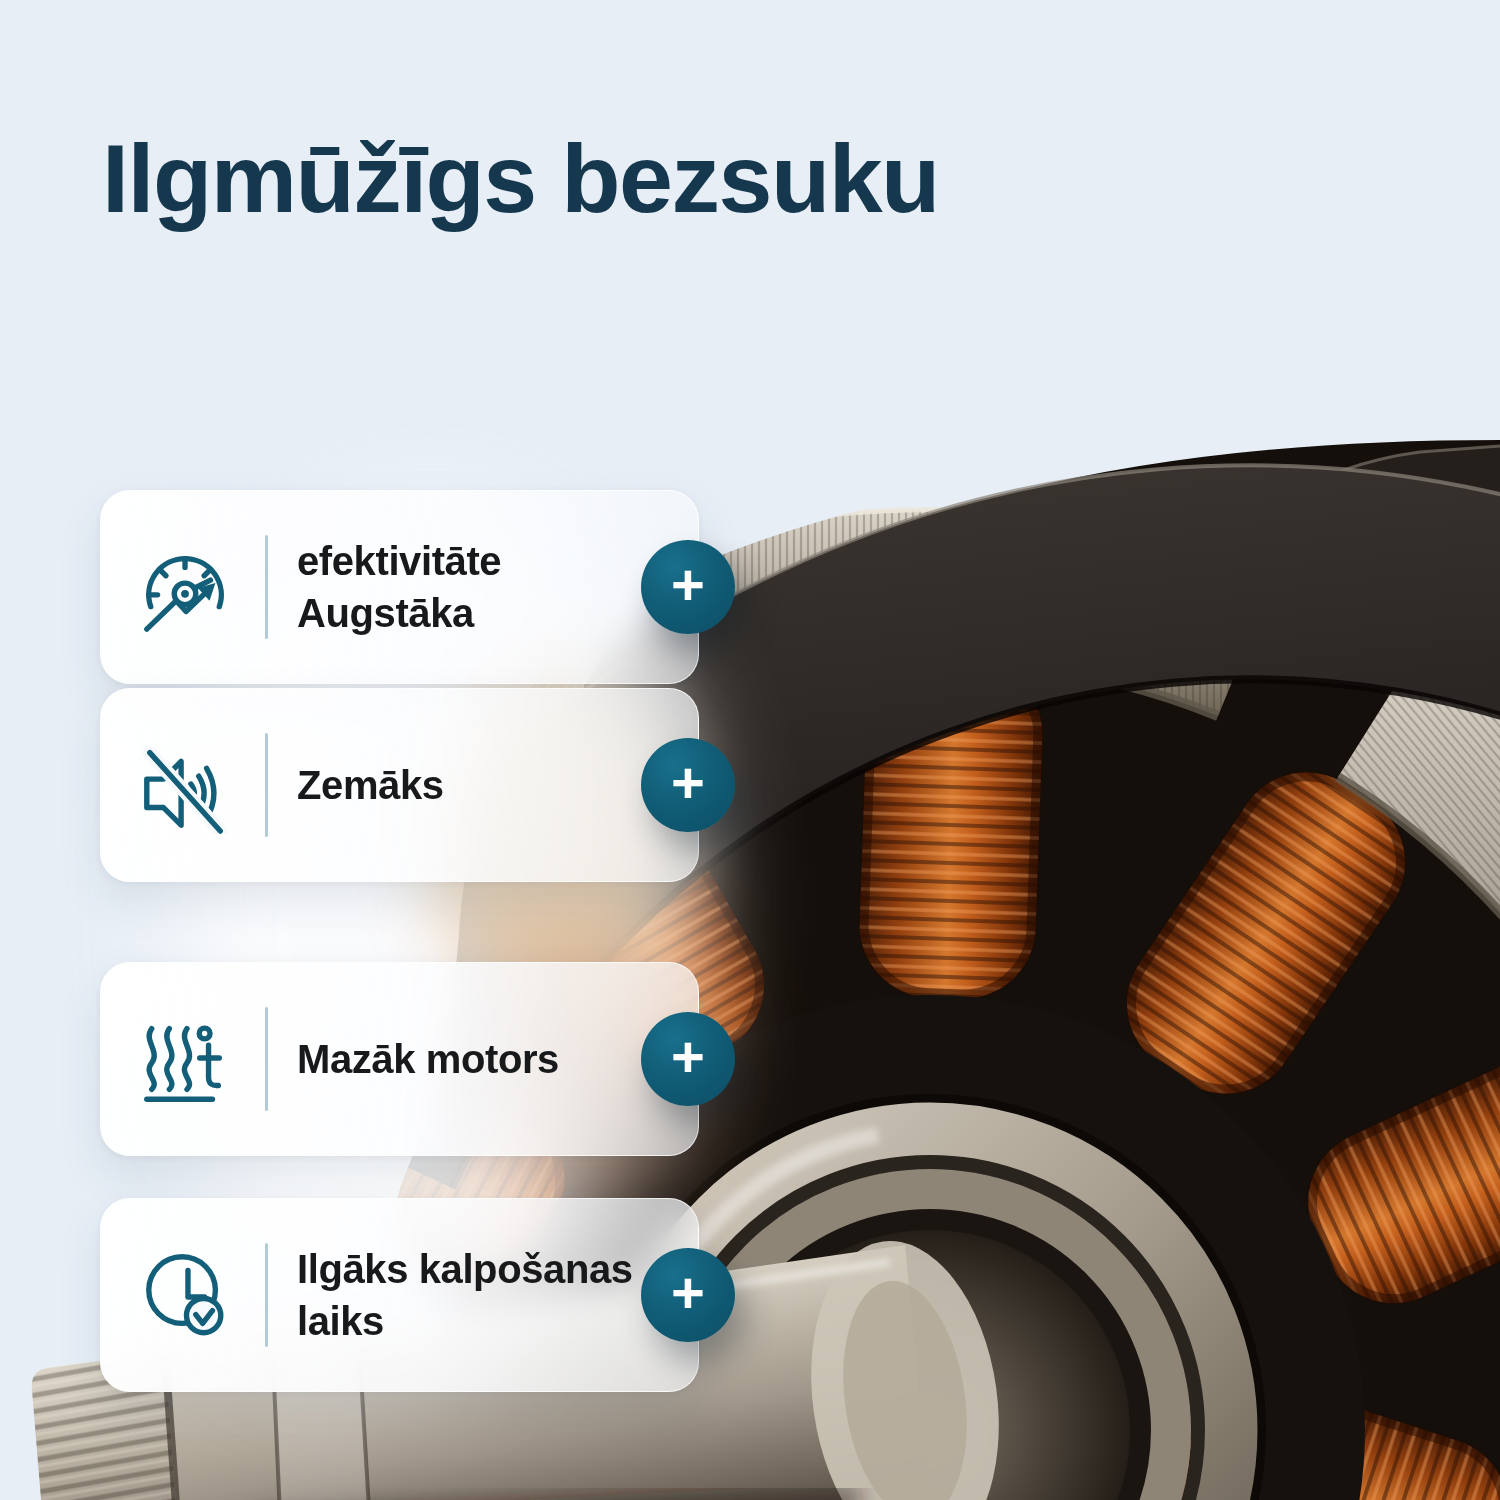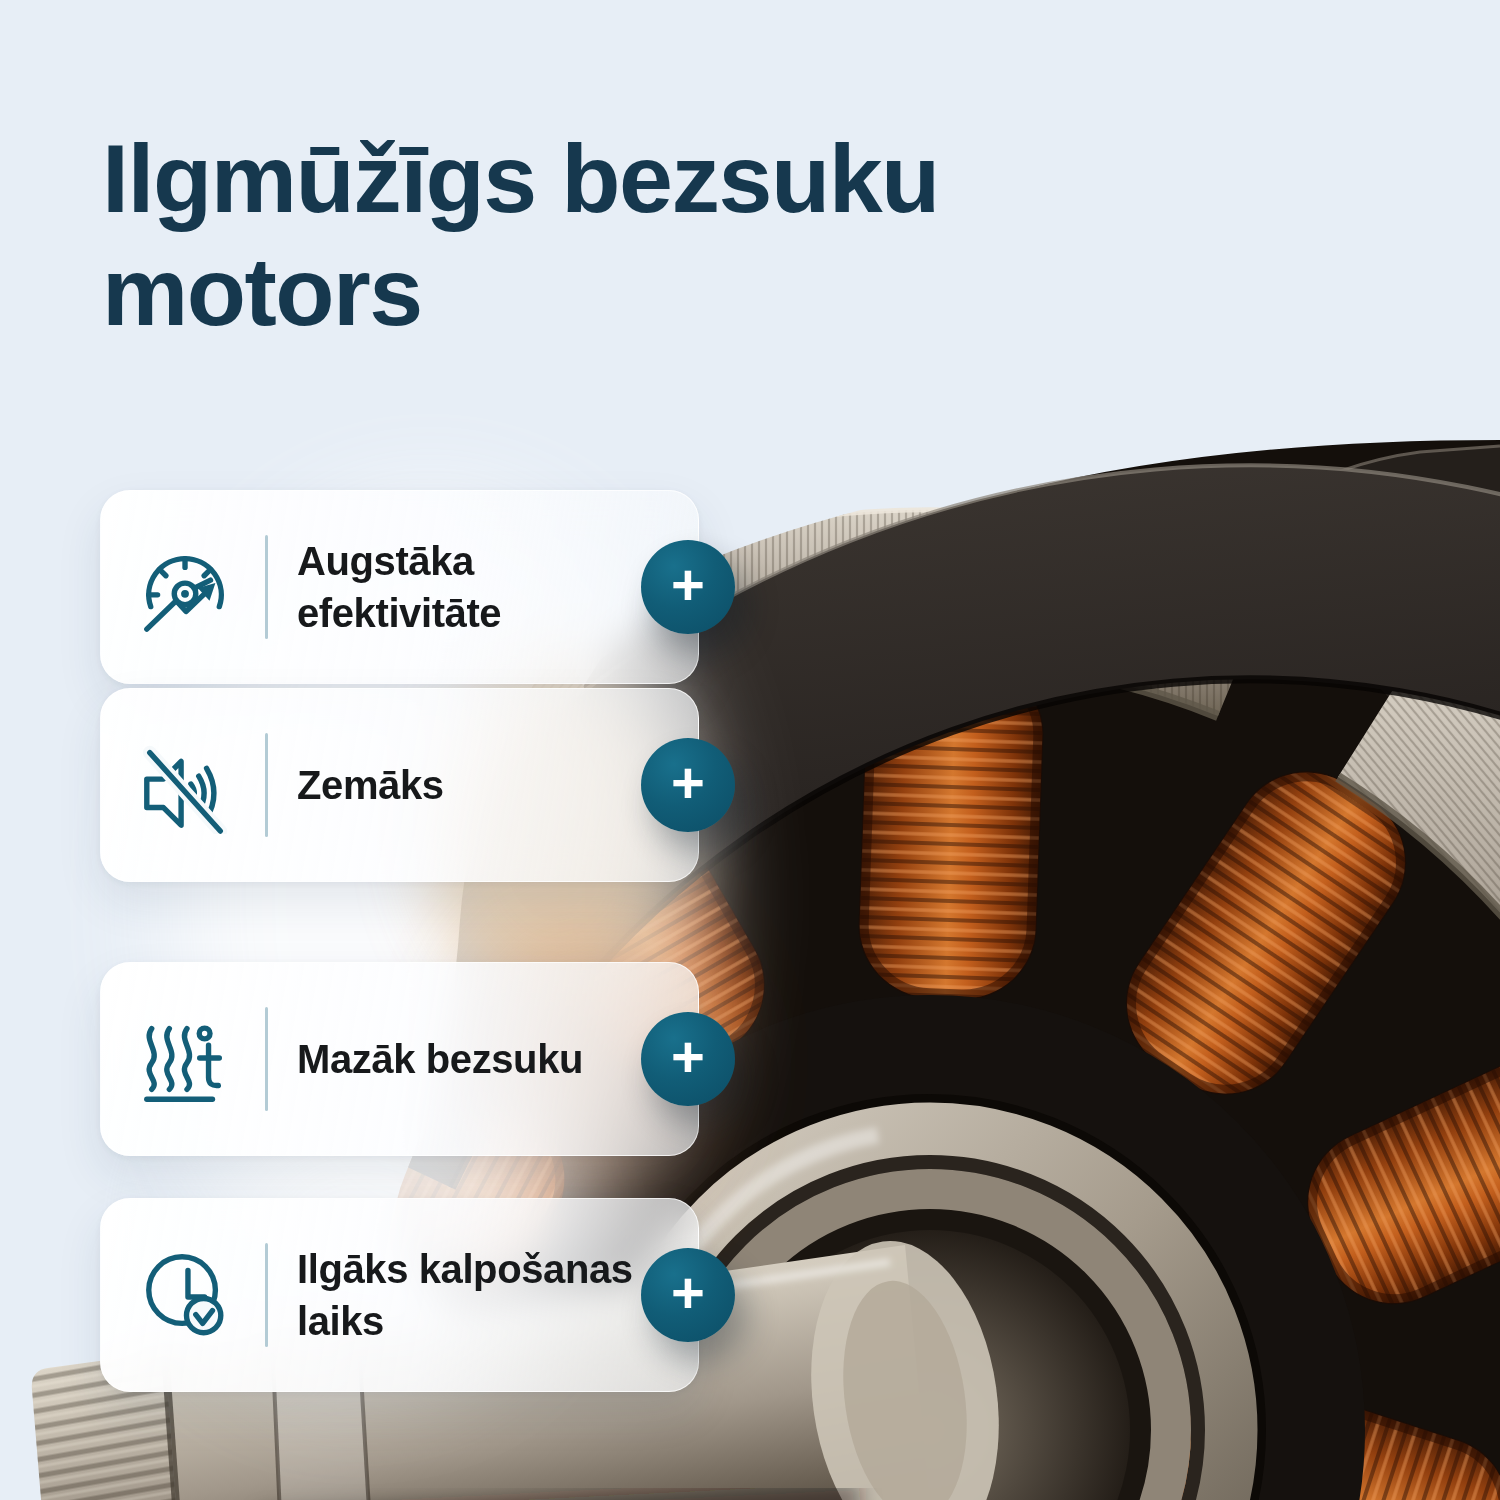--- a/index.html
+++ b/index.html
@@ -210,42 +210,41 @@
   <g>
     <ellipse cx="430" cy="900" rx="260" ry="390" fill="#ffffff" opacity="0.8" filter="url(#blur70)"></ellipse>
     <ellipse cx="555" cy="830" rx="130" ry="170" fill="#e7cfae" opacity="0.75" filter="url(#blur40)"></ellipse>
     <ellipse cx="590" cy="1060" rx="110" ry="130" fill="#cf8146" opacity="0.42" filter="url(#blur70)"></ellipse>
     <ellipse cx="360" cy="1230" rx="180" ry="150" fill="#ffffff" opacity="0.45" filter="url(#blur70)"></ellipse>
   </g>
 </svg>
 
 <h1 class="page-title">
   <span>Ilgmūžīgs bezsuku</span>
-  <span>motors</span>
 </h1>
 
 <div class="feature-card card-1">
   <span class="feature-icon">
     <svg viewBox="0 0 100 100" fill="none" stroke="currentColor" stroke-width="5.5" stroke-linecap="round" stroke-linejoin="round">
       <path d="M 14 70 A 37 37 0 1 1 84 70"></path>
       <line x1="12" y1="58" x2="21" y2="58"></line>
       <line x1="23" y1="32" x2="29.5" y2="38.5"></line>
       <line x1="49" y1="21" x2="49" y2="30"></line>
       <line x1="75" y1="32" x2="68.5" y2="38.5"></line>
       <circle cx="49" cy="57" r="11"></circle>
       <circle cx="49" cy="57" r="4" fill="currentColor" stroke="none"></circle>
       <line x1="59" y1="51" x2="75" y2="43"></line>
       <path d="M 10 93 L 40 64 L 50 75 L 72 54"></path>
       <path d="M 80 46 L 62 51 L 74 64 Z" fill="currentColor" stroke="none"></path>
     </svg>
   </span>
   <span class="card-divider"></span>
   <div class="feature-label">
+    <span>efektivitāte</span>
     <span>Augstāka</span>
-    <span>efektivitāte</span>
   </div>
   <button class="plus-button">
     <span>+</span>
   </button>
 </div>
 
 <div class="feature-card card-2">
   <span class="feature-icon">
     <svg viewBox="0 0 100 100" fill="none" stroke="currentColor" stroke-width="5.5" stroke-linecap="round" stroke-linejoin="round">
       <path d="M 10 44 L 27 44 L 45 26 L 45 91 L 27 73 L 10 73 Z"></path>
@@ -272,21 +271,21 @@
       <path d="M 33 19 C 24 31 42 42 33 54 C 24 66 42 72 33 81"></path>
       <path d="M 51 19 C 42 31 60 42 51 54 C 42 66 60 72 51 81"></path>
       <circle cx="69" cy="24" r="5.5"></circle>
       <path d="M 73 36 L 73 69 Q 73 78 83 77"></path>
       <line x1="64" y1="49" x2="84" y2="49"></line>
       <line x1="10" y1="91" x2="77" y2="91"></line>
     </svg>
   </span>
   <span class="card-divider"></span>
   <div class="feature-label">
-    <span>Mazāk bezsuku</span>
+    <span>Mazāk motors</span>
     <span></span>
   </div>
   <button class="plus-button">
     <span>+</span>
   </button>
 </div>
 
 <div class="feature-card card-4">
   <span class="feature-icon">
     <svg viewBox="0 0 100 100" fill="none" stroke="currentColor" stroke-width="5.5" stroke-linecap="round" stroke-linejoin="round">

